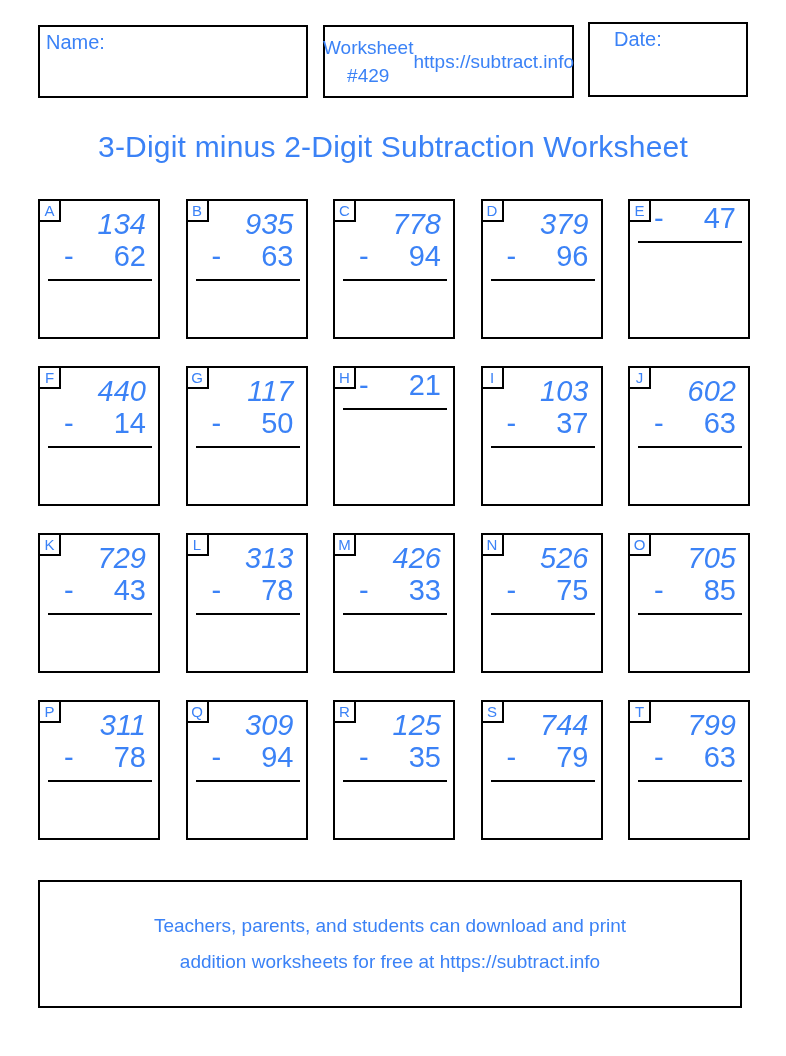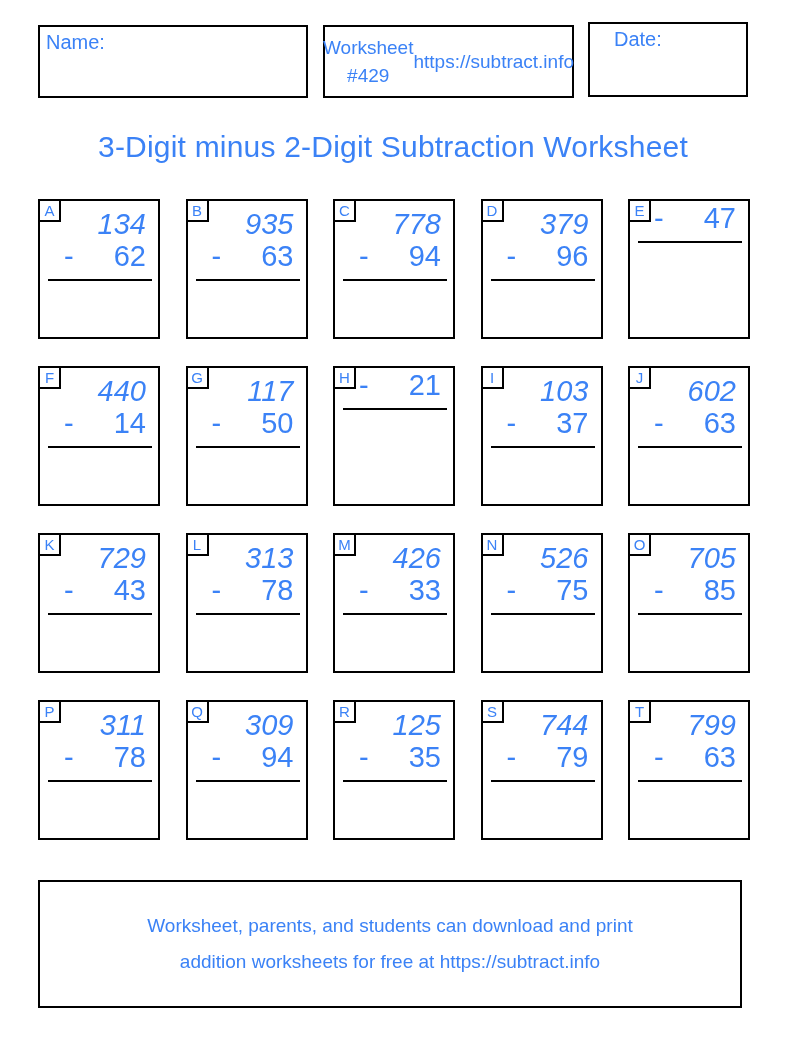--- a/index.html
+++ b/index.html
@@ -301,17 +301,17 @@
       <div class="subrow">
         <span>-</span>
         <span>63</span>
       </div>
       <div class="rule"></div>
     </div>
 
   </div>
 
   <div class="footer">
-    <div>Worksheet, parents, and students can download and print</div>
+    <div>Teachers, parents, and students can download and print</div>
     <div>addition worksheets for free at https://subtract.info</div>
   </div>
 
 </div>
 
 </body></html>

